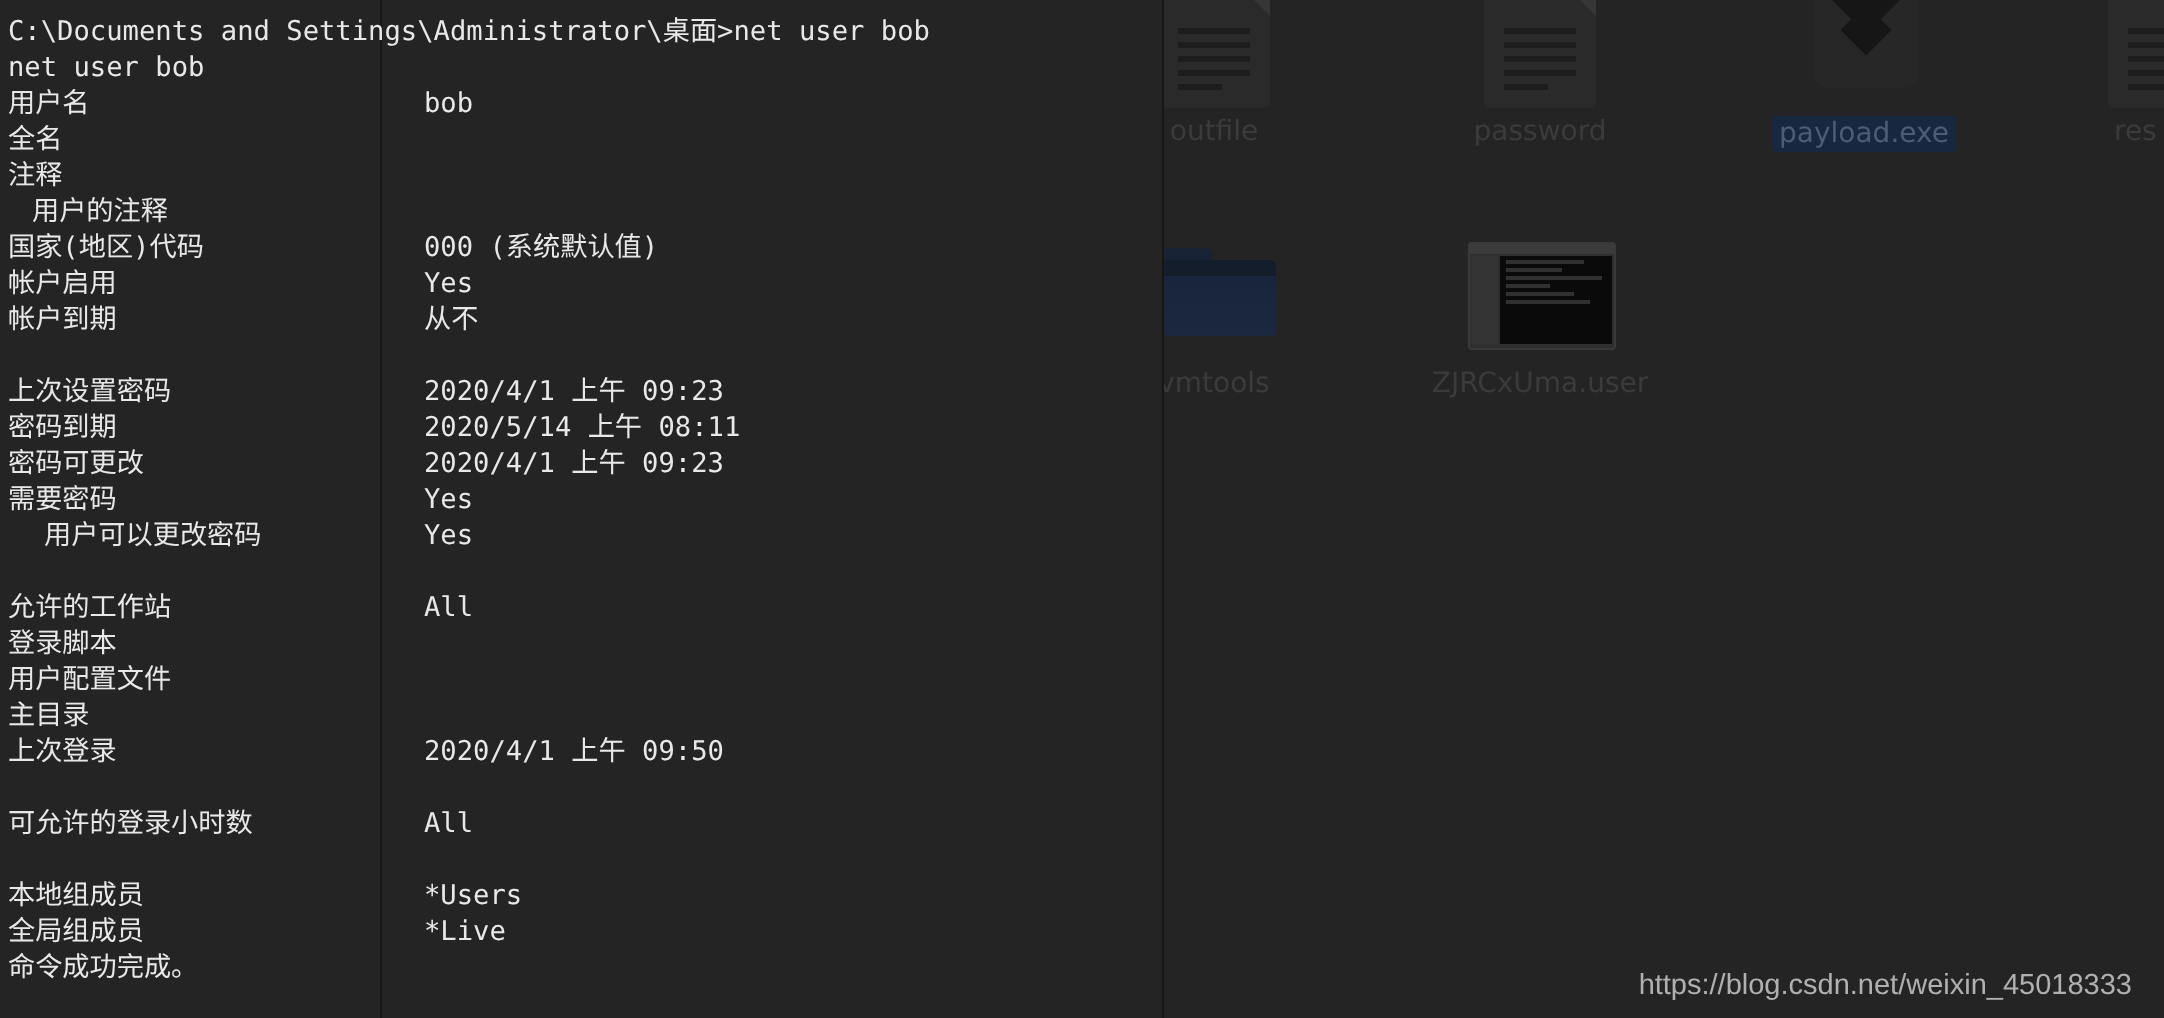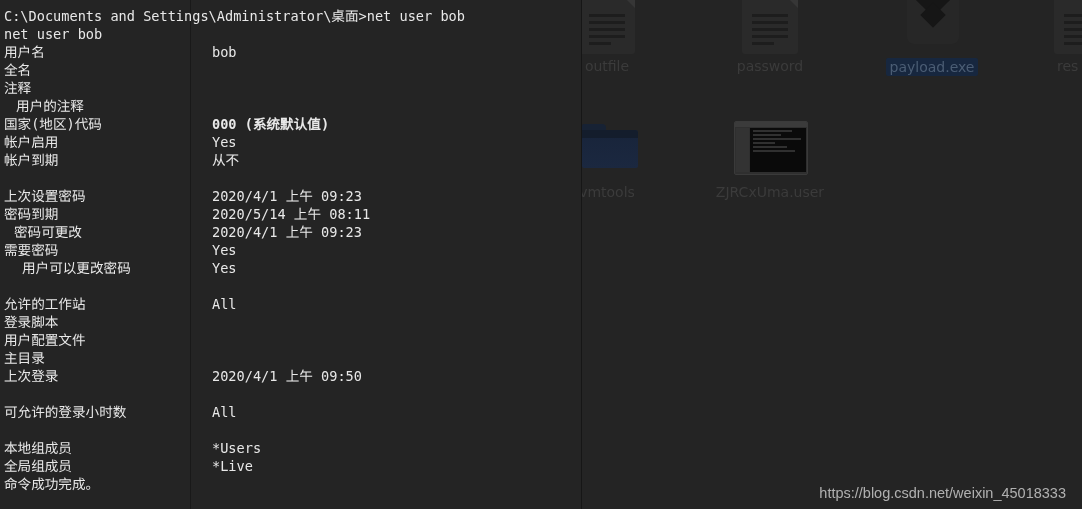--- a/index.html
+++ b/index.html
@@ -536,35 +536,35 @@
     <div class="t-line t-key" style="top:61px;">全名</div>
     <div class="t-line t-val" style="top:61px;"></div>
 
     <div class="t-line t-key" style="top:79px;">注释</div>
     <div class="t-line t-val" style="top:79px;"></div>
 
     <div class="t-line t-key" style="top:97px;margin-left:12px;">用户的注释</div>
     <div class="t-line t-val" style="top:97px;"></div>
 
     <div class="t-line t-key" style="top:115px;">国家(地区)代码</div>
-    <div class="t-line t-val" style="top:115px;font-weight:bold;">000 (系统默认值)</div>
+    <div class="t-line t-val" style="top:115px;">000 (系统默认值)</div>
 
     <div class="t-line t-key" style="top:133px;">帐户启用</div>
     <div class="t-line t-val" style="top:133px;">Yes</div>
 
     <div class="t-line t-key" style="top:151px;">帐户到期</div>
     <div class="t-line t-val" style="top:151px;">从不</div>
 
     <div class="t-line t-key" style="top:187px;">上次设置密码</div>
     <div class="t-line t-val" style="top:187px;">2020/4/1 上午 09:23</div>
 
     <div class="t-line t-key" style="top:205px;">密码到期</div>
     <div class="t-line t-val" style="top:205px;">2020/5/14 上午 08:11</div>
 
-    <div class="t-line t-key" style="top:223px;margin-left:10px;">密码可更改</div>
+    <div class="t-line t-key" style="top:223px;">密码可更改</div>
     <div class="t-line t-val" style="top:223px;">2020/4/1 上午 09:23</div>
 
     <div class="t-line t-key" style="top:241px;">需要密码</div>
     <div class="t-line t-val" style="top:241px;">Yes</div>
 
     <div class="t-line t-key" style="top:259px;margin-left:18px;">用户可以更改密码</div>
     <div class="t-line t-val" style="top:259px;">Yes</div>
 
     <div class="t-line t-key" style="top:295px;">允许的工作站</div>
     <div class="t-line t-val" style="top:295px;">All</div>

